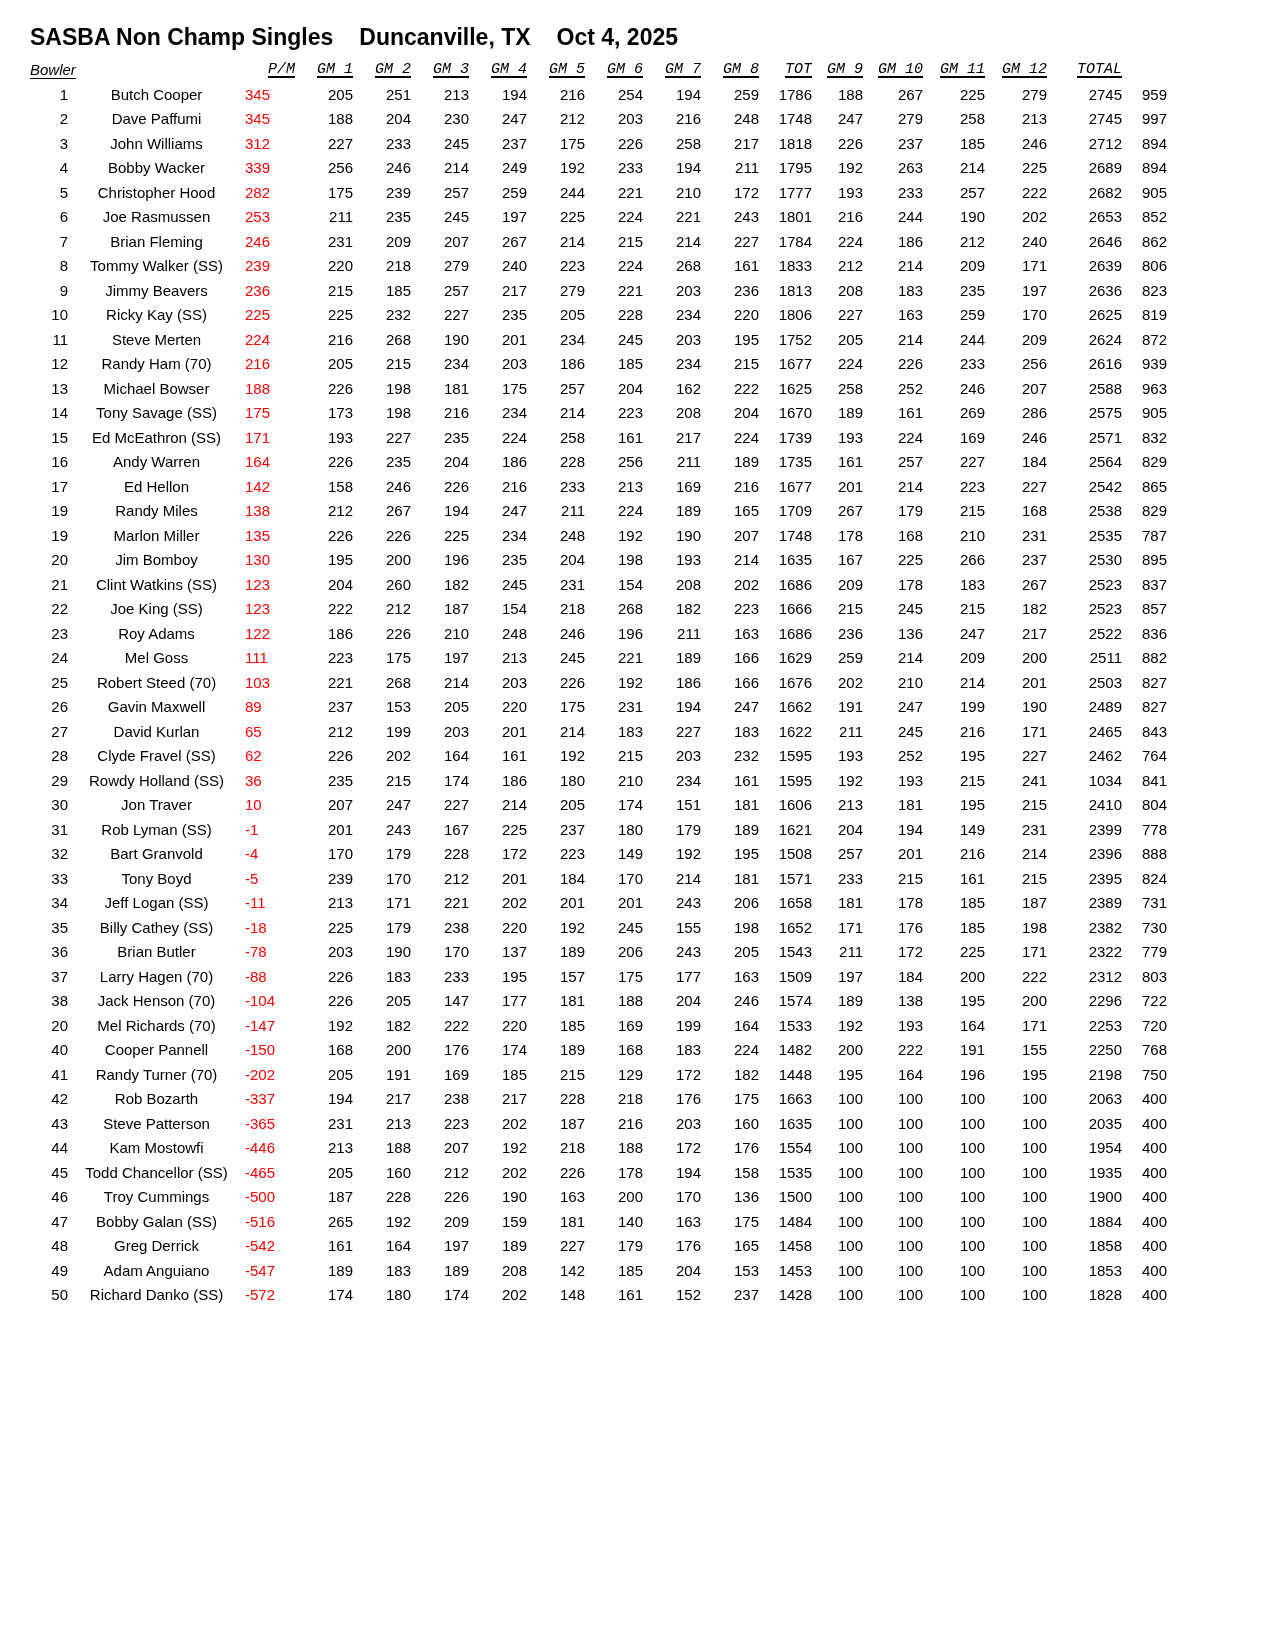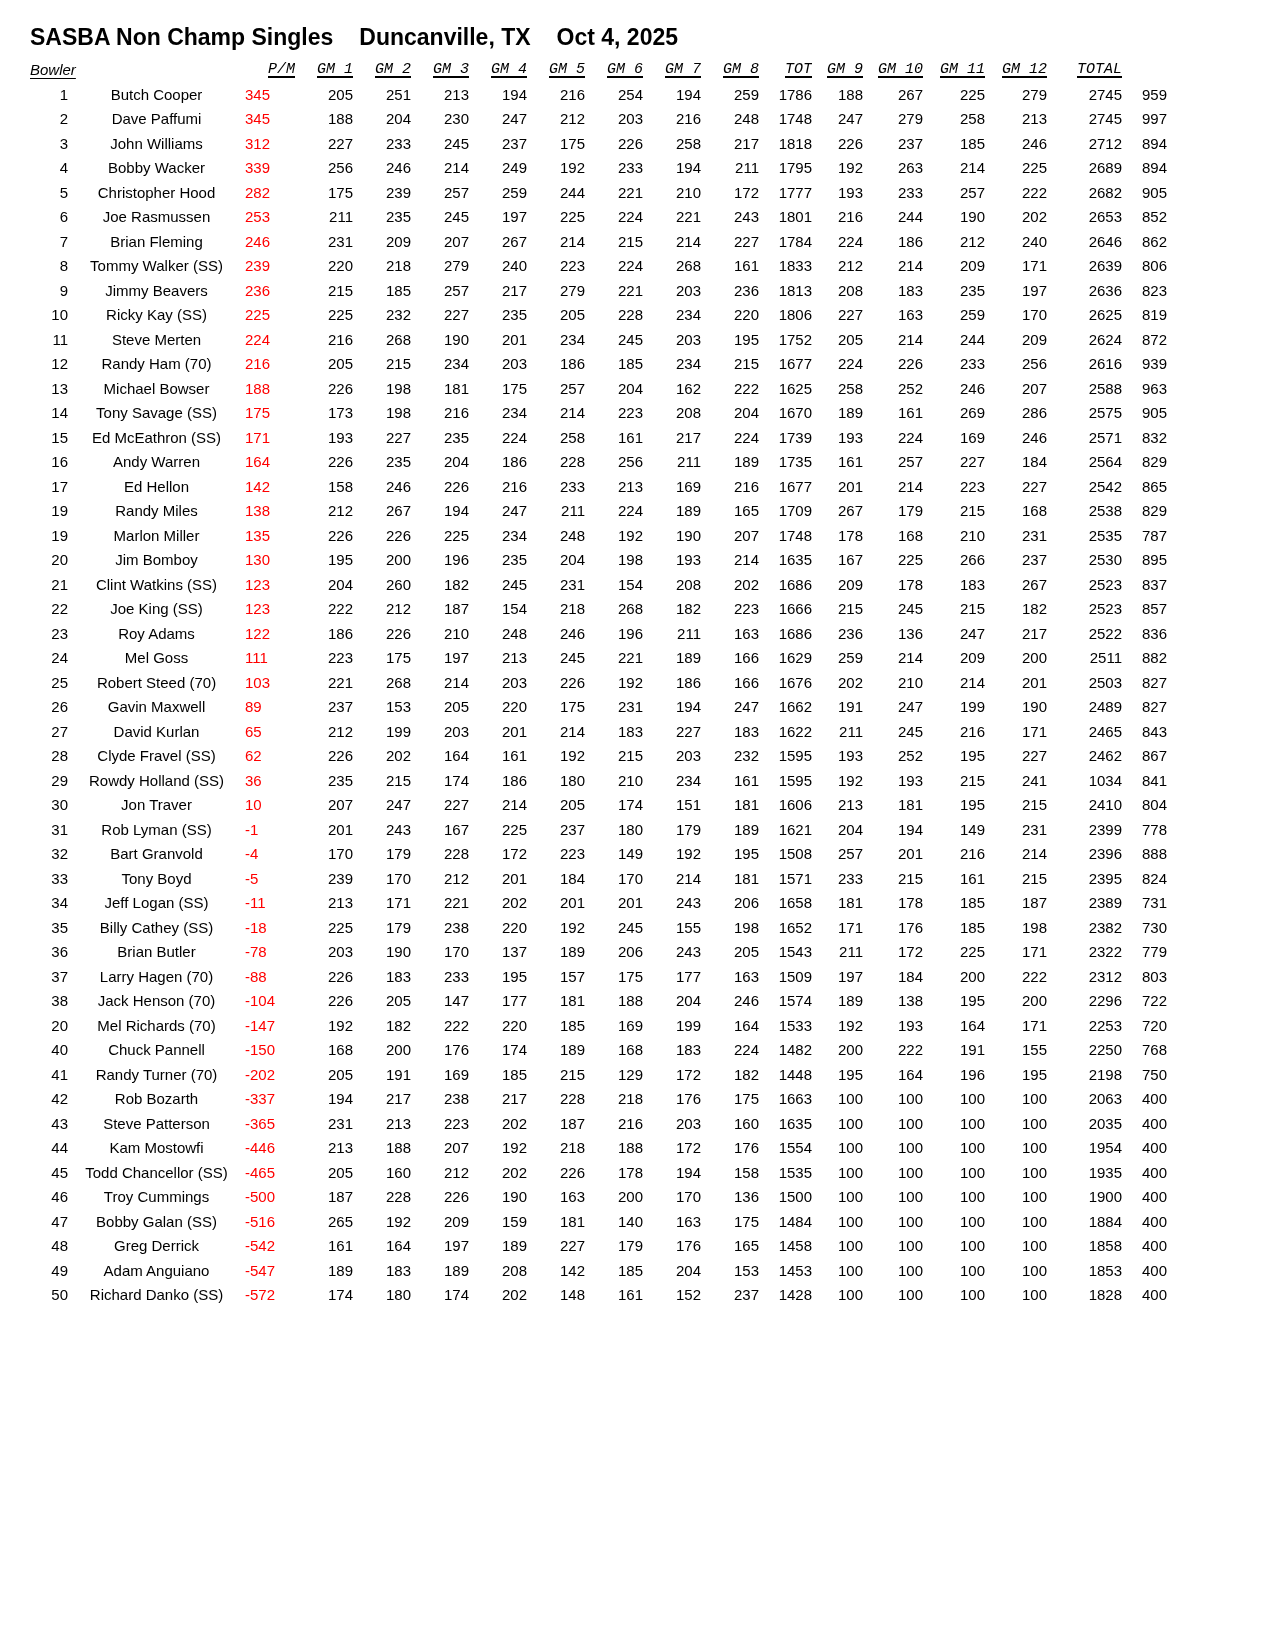--- a/index.html
+++ b/index.html
@@ -662,21 +662,21 @@
           <td class="num">192</td>
           <td class="num">215</td>
           <td class="num">203</td>
           <td class="num">232</td>
           <td class="num">1595</td>
           <td class="num">193</td>
           <td class="num">252</td>
           <td class="num">195</td>
           <td class="num">227</td>
           <td class="num">2462</td>
-          <td class="num">867</td>
+          <td class="num">764</td>
         </tr>
         <tr>
           <td class="rank">29</td>
           <td class="name">Rowdy Holland (SS)</td>
           <td class="pm">36</td>
           <td class="num">235</td>
           <td class="num">215</td>
           <td class="num">174</td>
           <td class="num">186</td>
           <td class="num">180</td>
@@ -886,21 +886,21 @@
           <td class="num">1533</td>
           <td class="num">192</td>
           <td class="num">193</td>
           <td class="num">164</td>
           <td class="num">171</td>
           <td class="num">2253</td>
           <td class="num">720</td>
         </tr>
         <tr>
           <td class="rank">40</td>
-          <td class="name">Chuck Pannell</td>
+          <td class="name">Cooper Pannell</td>
           <td class="pm">-150</td>
           <td class="num">168</td>
           <td class="num">200</td>
           <td class="num">176</td>
           <td class="num">174</td>
           <td class="num">189</td>
           <td class="num">168</td>
           <td class="num">183</td>
           <td class="num">224</td>
           <td class="num">1482</td>

